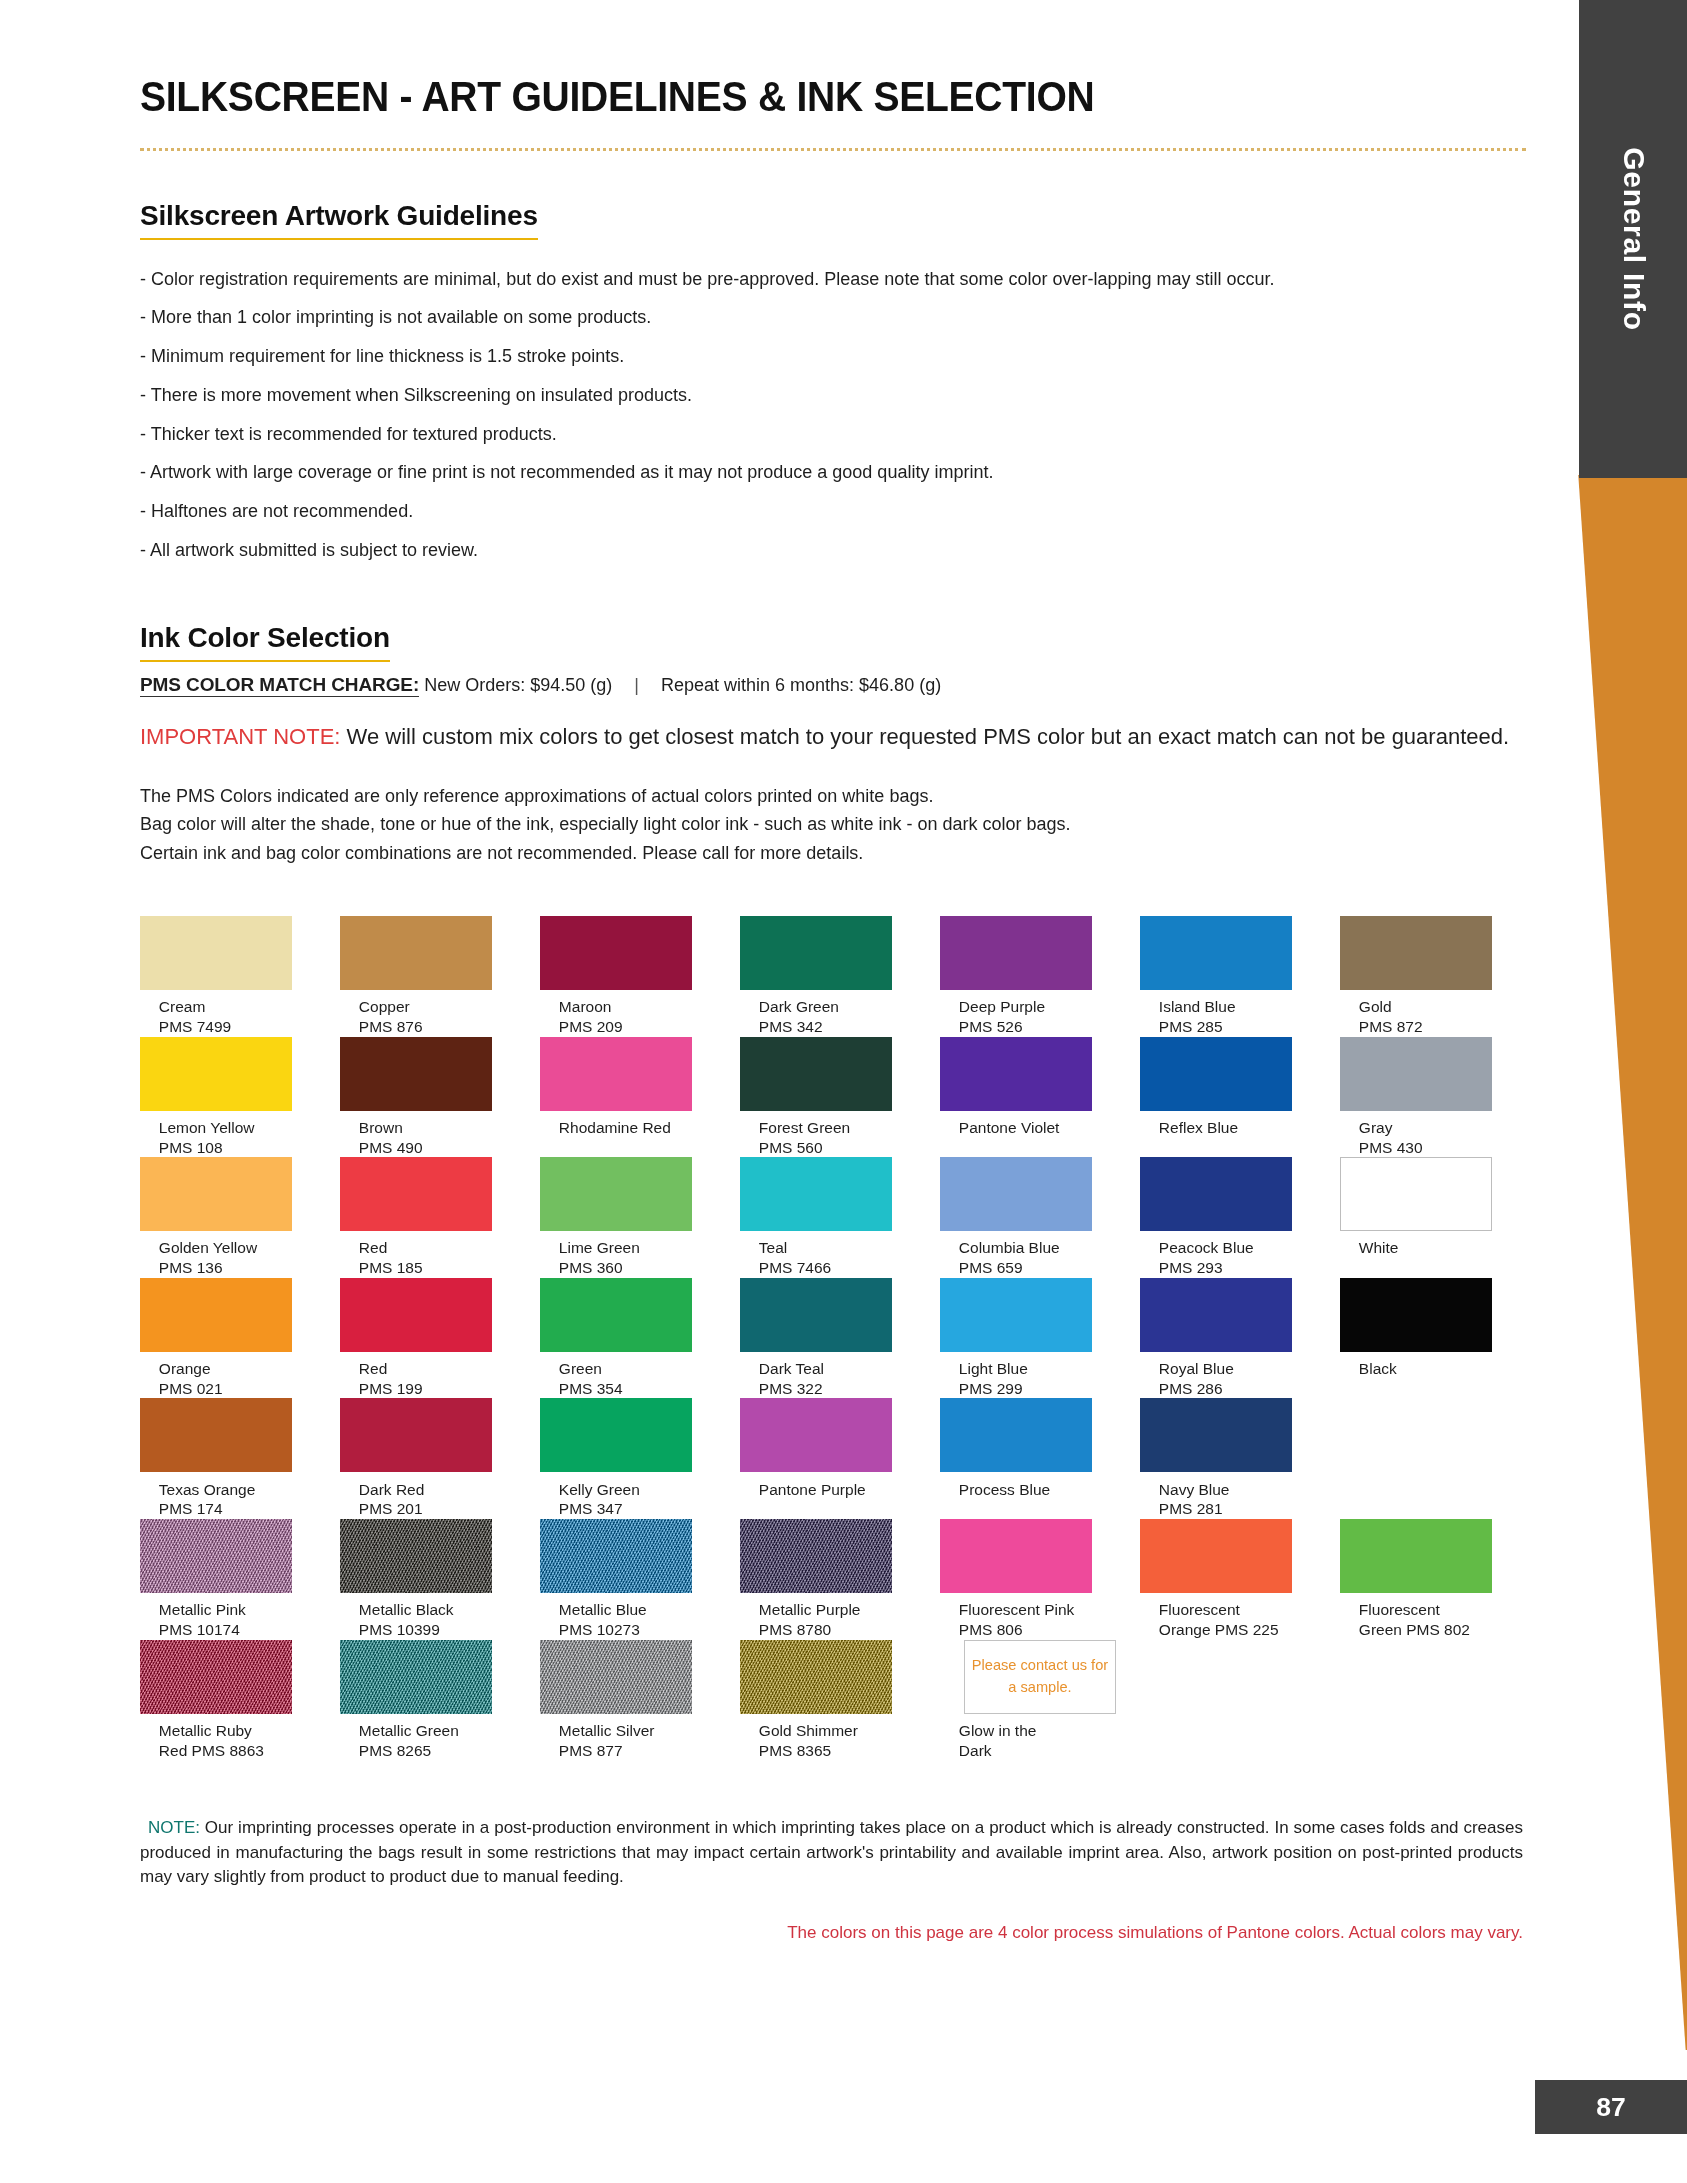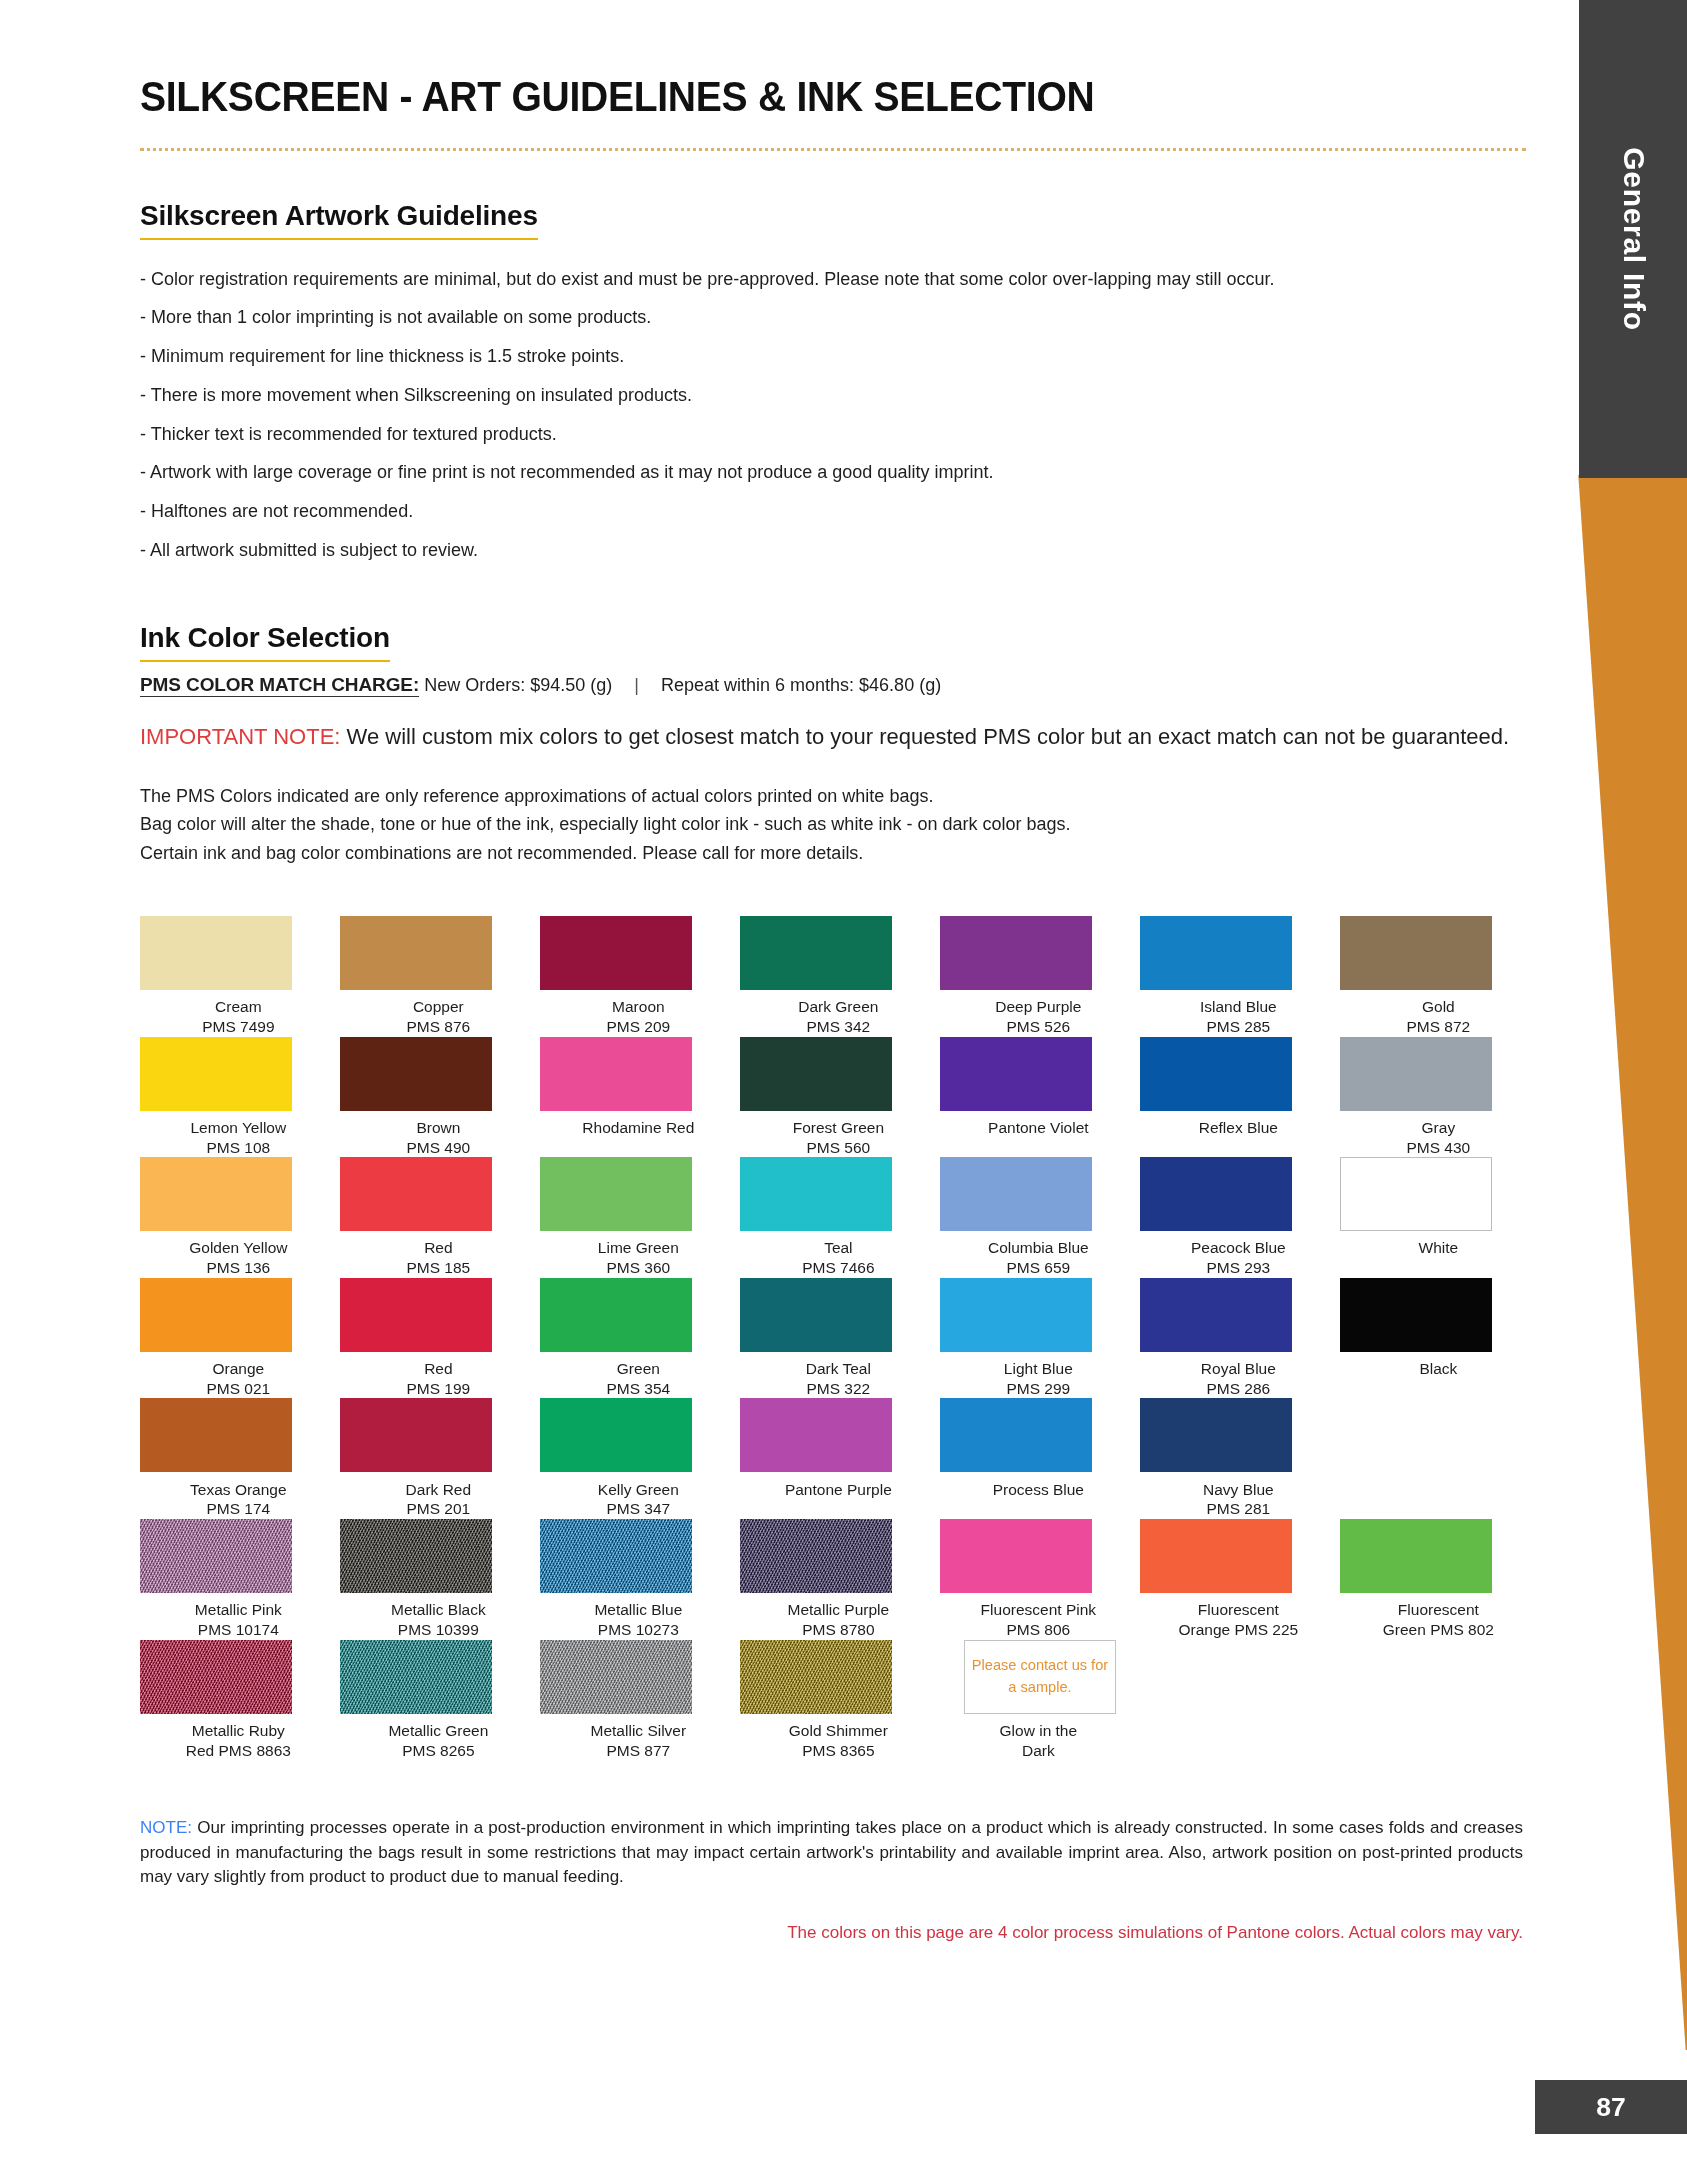--- a/index.html
+++ b/index.html
@@ -142,21 +142,21 @@
     width: 152px;
     height: 74px;
     align-self: flex-start;
     margin-left: 0;
   }
   .swatch-cell .swatch-chip { margin-left: 0; }
   .chip-outline { border: 0.7px solid #bdbdbd; }
   .swatch-label {
     width: 159px;
     margin-top: 7.3px;
-    text-align: center;
+    text-align: left;
     font-size: 15.5px;
     line-height: 1.27;
     color: #1e1e1e;
     margin-left: -3.3px;
   }
   .swatch-label .pms { display: block; }
 
   .contact-box {
     width: 152px;
     height: 74px;
@@ -181,21 +181,21 @@
 
   
   #bottom-note {
     margin-top: 56px;
     width: 1383px;
     font-size: 17px;
     line-height: 1.42;
     color: #1e1e1e;
     text-align: justify;
   }
-  #bottom-note .tag { color: #3b82f6; }
+  #bottom-note .tag { color: #0f766e; margin-left: 8px; }
 
   #colors-disclaimer {
     margin-top: 34px;
     width: 1383px;
     text-align: right;
     color: #cf3340;
     font-size: 17px;
   }
 </style>
 </head>

